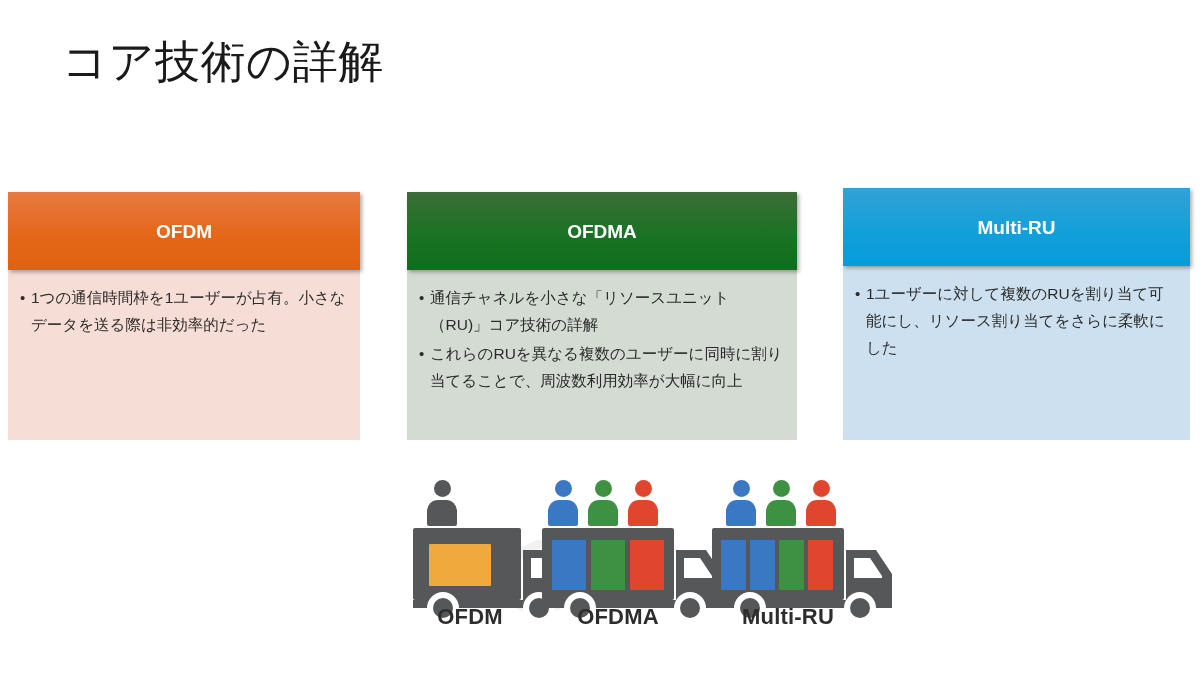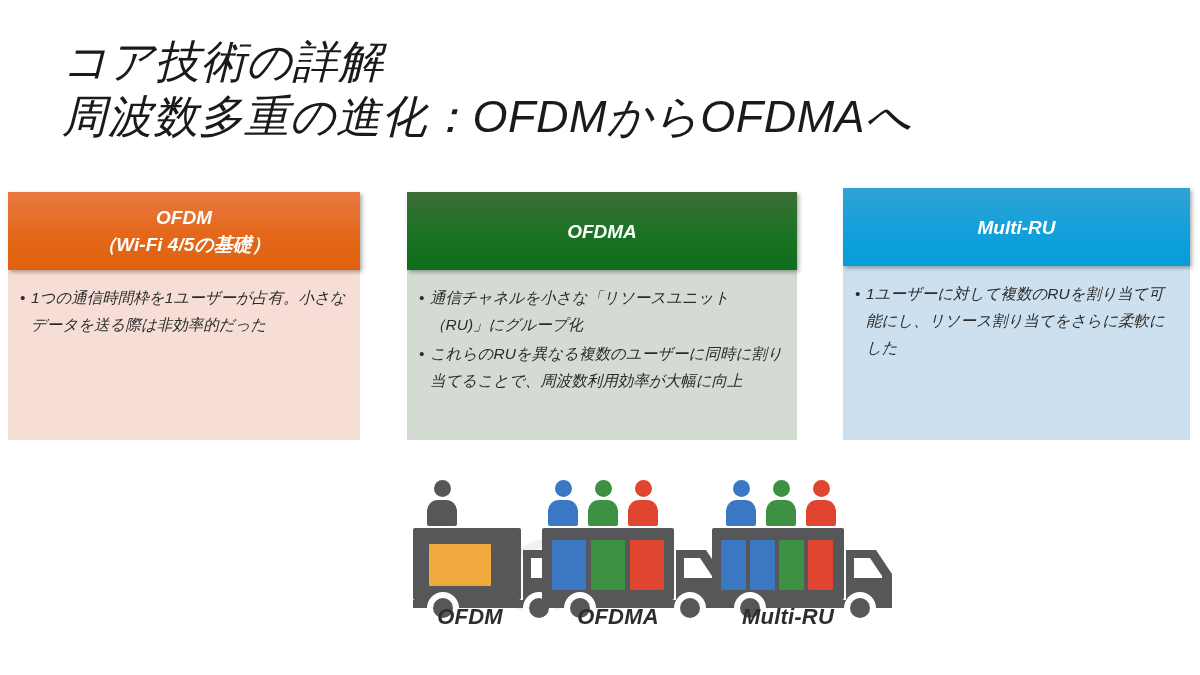--- a/index.html
+++ b/index.html
@@ -12,21 +12,20 @@
     background: #ffffff;
     font-family: "Liberation Sans", sans-serif;
     overflow: hidden;
     position: relative;
   }
   #slide {
     position: relative;
     width: 1200px;
     height: 675px;
     background: #ffffff;
-    font-style: italic;
   }
 
   
   .title-block {
     position: absolute;
     left: 62px;
     top: 34px;
     width: 1100px;
   }
   .title-line {
@@ -218,44 +217,42 @@
     letter-spacing: 0.2px;
   }
 </style>
 </head>
 <body>
 
 <div id="slide">
 
   <div class="title-block">
     <div class="title-line">コア技術の詳解</div>
-    <div class="title-line">周波数多重の進化：OFDMからOFDMAへ</div>
   </div>
 
   <div class="card" id="card-ofdm">
     <div class="card-header">
       <span class="hdr-l1">OFDM</span>
-      <span class="hdr-l2">（Wi-Fi 4/5の基礎）</span>
     </div>
     <div class="card-body">
       <div class="bullet">
         <span class="dot">•</span>
         <span class="btxt">1つの通信時間枠を1ユーザーが占有。小さなデータを送る際は非効率的だった</span>
       </div>
     </div>
   </div>
 
   <div class="card" id="card-ofdma">
     <div class="card-header">
       <span class="hdr-l1">OFDMA</span>
     </div>
     <div class="card-body">
       <div class="bullet">
         <span class="dot">•</span>
-        <span class="btxt">通信チャネルを小さな「リソースユニット（RU)」にグループ化</span>
+        <span class="btxt">通信チャネルを小さな「リソースユニット（RU)」コア技術の詳解</span>
       </div>
       <div class="bullet">
         <span class="dot">•</span>
         <span class="btxt">これらのRUを異なる複数のユーザーに同時に割り当てることで、周波数利用効率が大幅に向上</span>
       </div>
     </div>
   </div>
 
   <div class="card" id="card-multiru">
     <div class="card-header">

